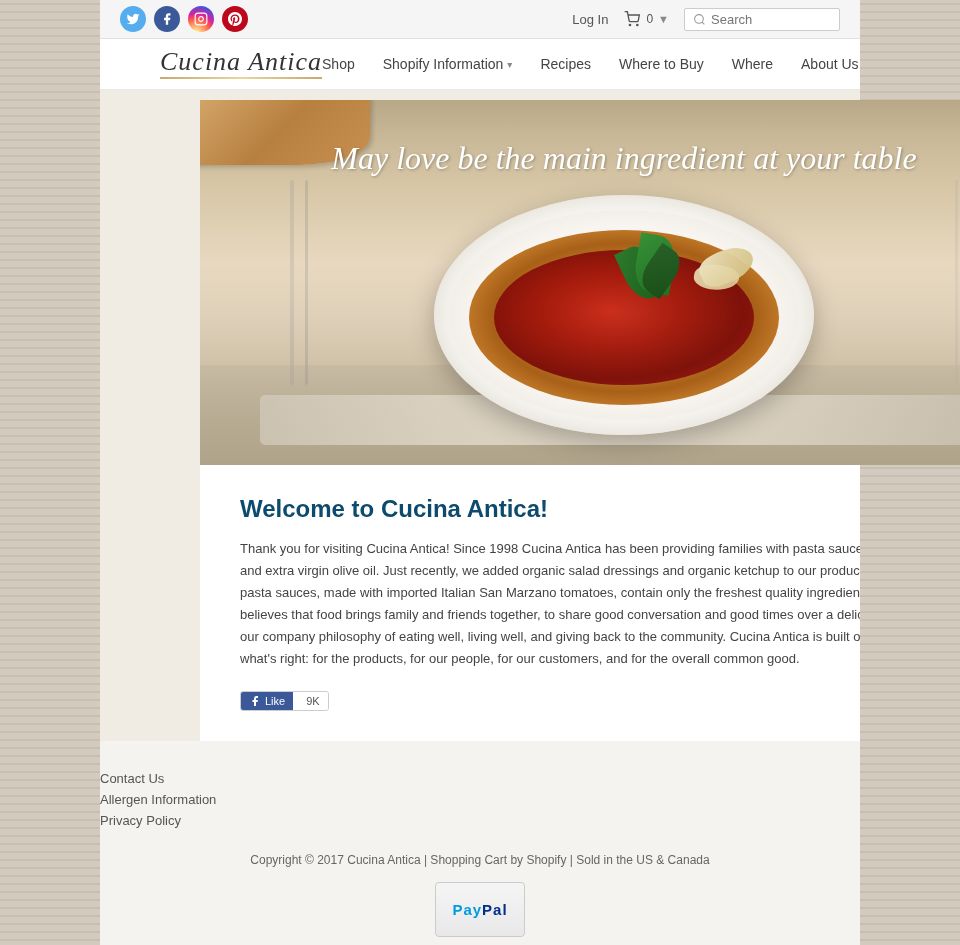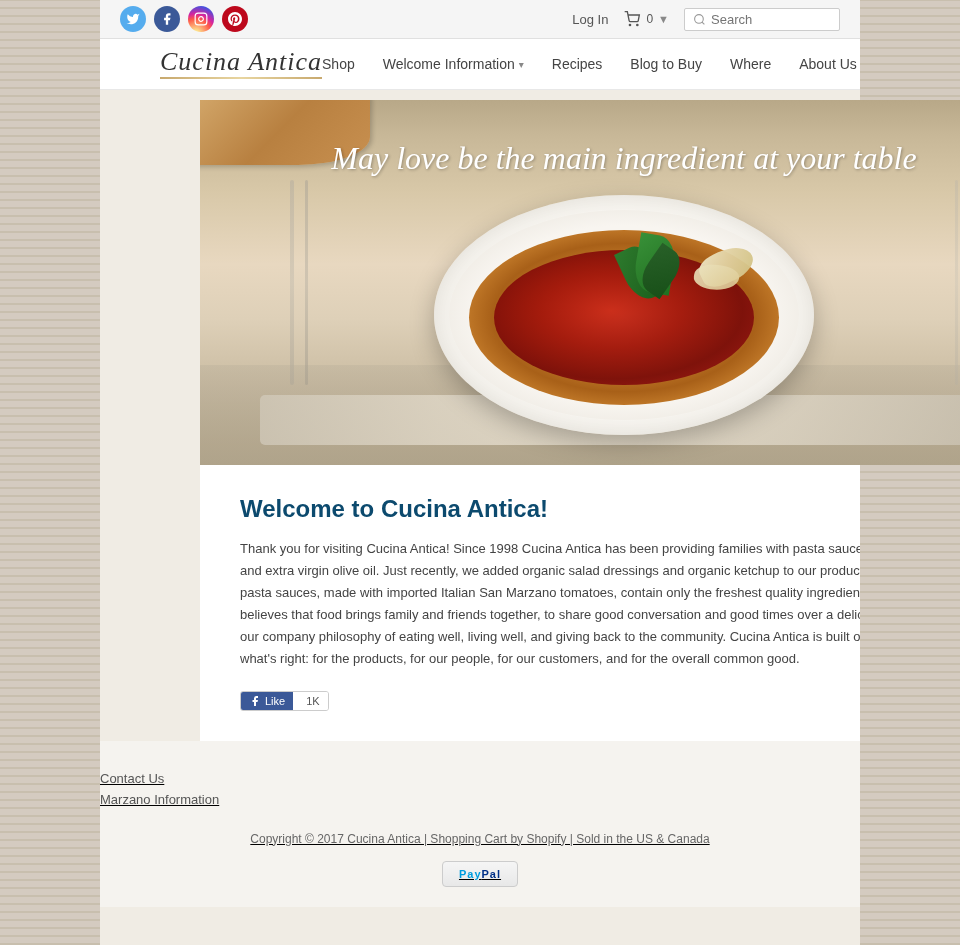--- a/index.html
+++ b/index.html
@@ -203,21 +203,20 @@
     }
 
     
     .footer-wrapper {
       background: #f5f3ef;
       padding: 30px 0 20px;
     }
     .footer-content {
       width: 760px;
       margin: 0 auto;
-      text-decoration: underline;
     }
     .footer-links {
       margin-bottom: 25px;
     }
     .footer-link {
       font-size: 13px;
       color: #555;
       font-family: Arial, sans-serif;
       cursor: pointer;
       margin-bottom: 6px;
@@ -233,22 +232,22 @@
     }
     .paypal-area {
       display: flex;
       justify-content: center;
       margin-top: 10px;
     }
     .paypal-btn {
       background: linear-gradient(to bottom, #f5f5f5, #e8e8e8);
       border: 1px solid #ccc;
       border-radius: 4px;
-      padding: 6px 16px;
-      font-size: 11px;
+      padding: 18px 16px;
+      font-size: 15px;
       font-family: Arial, sans-serif;
       color: #003087;
       font-weight: bold;
       cursor: pointer;
       letter-spacing: 1px;
     }
     .paypal-btn span.pp-color-1 { color: #009cde; }
     .paypal-btn span.pp-color-2 { color: #003087; }
 
     
@@ -334,25 +333,25 @@
     </div>
 
     <div class="header">
       <div class="logo-area">
         <div class="logo-text">Cucina Antica</div>
         <div class="logo-underline"></div>
       </div>
       <nav>
         <a class="nav-item">Shop</a>
         <a class="nav-item">
-          <span>Welcome Information</span>
+          <span>Shopify Information</span>
           <span class="nav-dropdown-arrow">▾</span>
         </a>
         <a class="nav-item">Recipes</a>
-        <a class="nav-item">Blog to Buy</a>
+        <a class="nav-item">Where to Buy</a>
         <a class="nav-item">Where</a>
         <a class="nav-item">About Us</a>
       </nav>
     </div>
 
     <div style="padding: 10px 100px 0;">
       <div class="content-area">
 
         <div class="hero-section">
 
@@ -400,32 +399,33 @@
           <p class="welcome-text">Thank you for visiting Cucina Antica! Since 1998 Cucina Antica has been providing families with pasta sauces, Italian artisan pasta, and extra virgin olive oil. Just recently, we added organic salad dressings and organic ketchup to our product line. Our cooking and pasta sauces, made with imported Italian San Marzano tomatoes, contain only the freshest quality ingredients.  Cucina Antica believes that food brings family and friends together, to share good conversation and good times over a delicious meal. It's all part of our company philosophy of eating well, living well, and giving back to the community. Cucina Antica is built on a foundation of doing what's right: for the products, for our people, for our customers, and for the overall common good.</p>
 
           
           <div class="fb-like-btn">
             <div class="fb-like-inner">
               <svg width="12" height="12" viewBox="0 0 24 24" fill="white">
                   <path d="M18 2h-3a5 5 0 00-5 5v3H7v4h3v8h4v-8h3l1-4h-4V7a1 1 0 011-1h3z"></path>
                 </svg>
               <span>Like</span>
             </div>
-            <span class="fb-count">1K</span>
+            <span class="fb-count">9K</span>
           </div>
         </div>
 
       </div>
     </div>
 
     <div class="footer-wrapper">
       <div class="footer-content">
         <div class="footer-links">
           <a class="footer-link">Contact Us</a>
-          <a class="footer-link">Marzano Information</a>
+          <a class="footer-link">Allergen Information</a>
+          <a class="footer-link">Privacy Policy</a>
         </div>
         <div class="footer-copyright">Copyright © 2017 Cucina Antica  |  Shopping Cart by Shopify  |  Sold in the US &amp; Canada</div>
         <div class="paypal-area">
           <button class="paypal-btn">
             <span class="pp-color-1">Pay</span><span class="pp-color-2">Pal</span>
           </button>
         </div>
       </div>
     </div>
 

